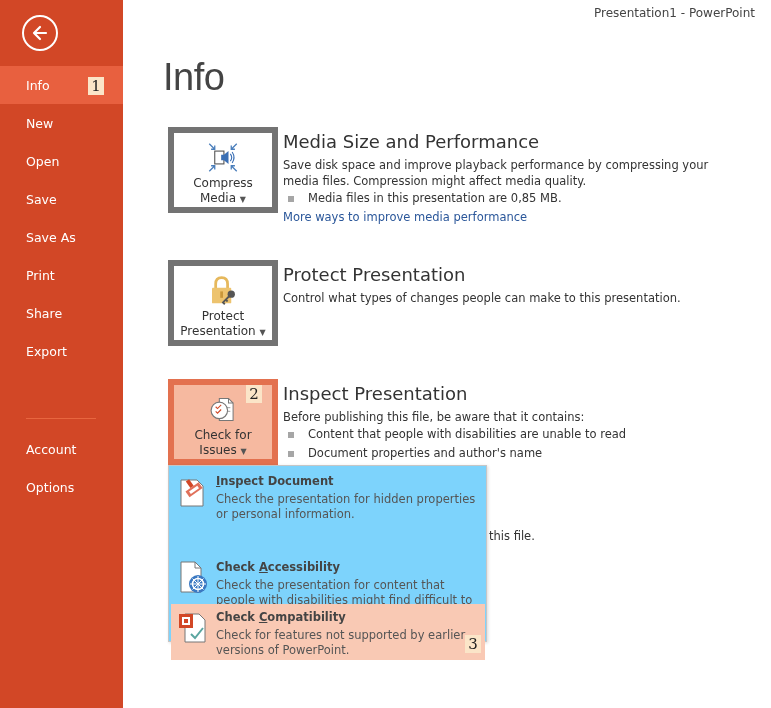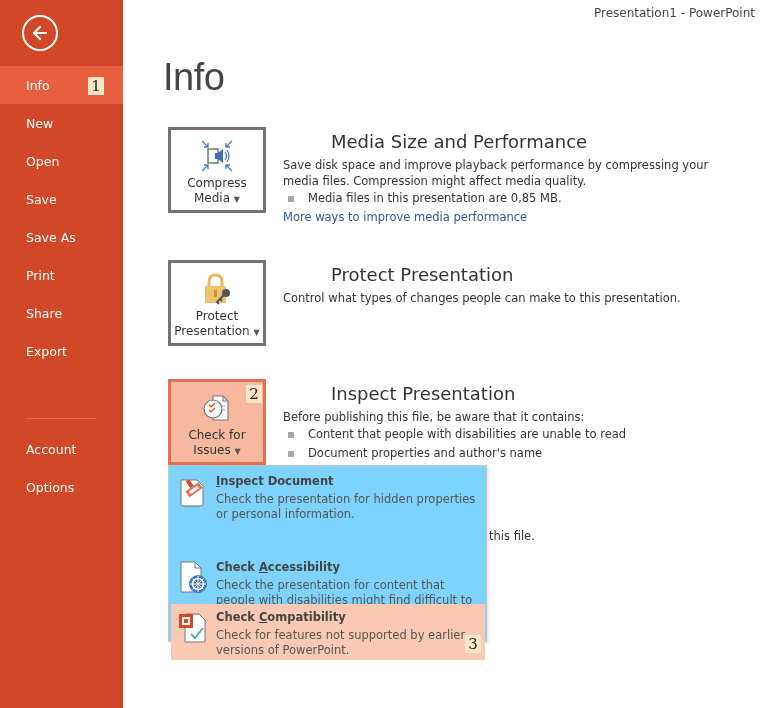--- a/index.html
+++ b/index.html
@@ -14,28 +14,28 @@
     .nav-item.active { background: #e8603f; }
     .nav-sep { position: absolute; left: 26px; top: 418px; width: 70px; height: 1px; background: #e8663f; }
     .badge { position: absolute; background: #fbe5c8; color: #222; font-family: "DejaVu Serif", "Liberation Serif", serif; font-size: 15px; line-height: 18px; text-align: center; width: 16px; height: 18px; }
 
     
     .title-bar { position: absolute; right: 16px; top: 6px; font-size: 12px; color: #444; }
 
     
     .page-title { position: absolute; left: 163px; top: 56px; font-size: 38px; font-weight: 300; color: #444444; font-family: "Liberation Sans", sans-serif; letter-spacing: -0.5px; }
 
-    .big-btn { position: absolute; left: 168px; width: 98px; height: 86px; border: 3px solid #737373; background: #ffffff; display: flex; flex-direction: column; align-items: center; cursor: pointer; }
+    .big-btn { position: absolute; left: 168px; width: 110px; height: 86px; border: 6px solid #737373; background: #ffffff; display: flex; flex-direction: column; align-items: center; cursor: pointer; }
     .big-btn.active { background: #f6b9a0; border-color: #e3714f; }
     .big-btn .icon { margin-top: 8px; width: 36px; height: 36px; }
     .big-btn .label { font-size: 12px; color: #333; text-align: center; line-height: 15px; margin-top: 2px; }
     .caret { font-size: 8px; color: #555; }
 
     .section { position: absolute; left: 283px; }
-    .section h2 { font-size: 18px; font-weight: normal; color: #333; margin-bottom: 5px; margin-left: 48px; }
+    .section h2 { font-size: 18px; font-weight: normal; color: #333; margin-bottom: 5px; }
     .section p { font-size: 11.5px; color: #333; line-height: 16px; }
     .bullet { display: flex; align-items: center; font-size: 11.5px; color: #333; line-height: 19px; }
     .bullet .sq { width: 6px; height: 6px; background: #a6a6a6; margin-left: 5px; margin-right: 14px; }
     .link { font-size: 11.5px; color: #2b579a; line-height: 19px; cursor: pointer; }
 
     
     .dropdown { position: absolute; left: 168px; top: 465px; width: 319px; height: 177px; background: #7dd3fc; border: 1px solid #c6c6c6; box-shadow: 1px 1px 3px rgba(0,0,0,0.15); }
     .dd-item { position: absolute; left: 2px; width: 314px; height: 56px; cursor: pointer; }
     .dd-item.hover { background: #f9c9b4; }
     .dd-item .dd-icon { position: absolute; left: 8px; top: 6px; width: 30px; height: 34px; }

